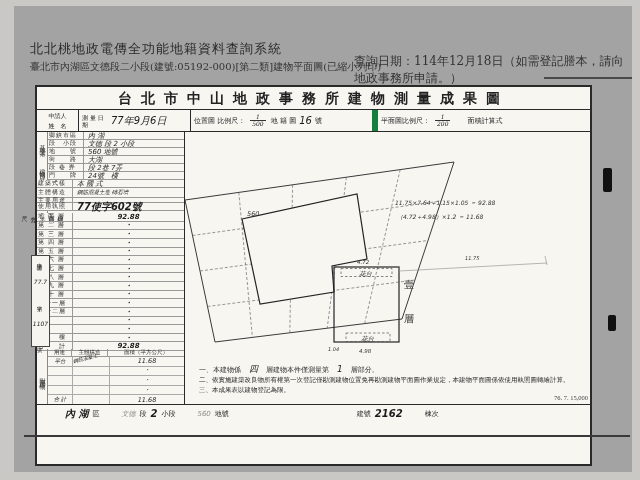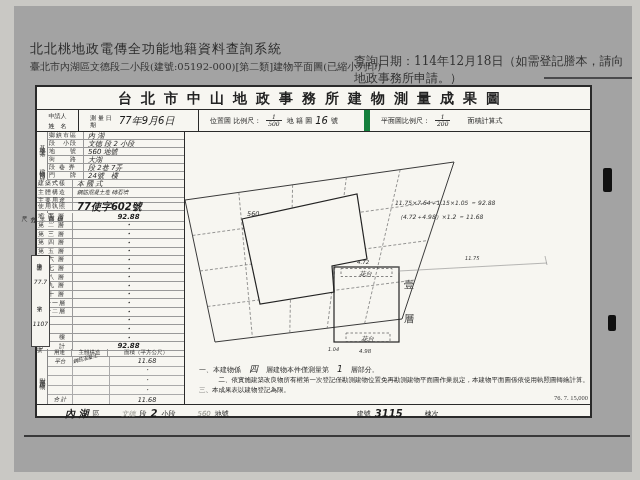--- a/index.html
+++ b/index.html
@@ -3,23 +3,23 @@
 <meta charset="utf-8">
 <style>
   html,body{margin:0;padding:0;}
   body{width:640px;height:480px;background:#c9c8c4;font-family:"DejaVu Serif",serif;color:#222;position:relative;overflow:hidden;}
   .page{position:absolute;left:14px;top:6px;width:618px;height:466px;background:#a3a3a3;}
   
   .qtitle{position:absolute;left:16px;top:34px;font-size:13px;letter-spacing:1px;color:#2b2b2b;}
   .qdate{position:absolute;left:340px;top:47px;font-size:12px;color:#333;}
   .qsub{position:absolute;left:16px;top:54px;font-size:10px;color:#333;}
   
-  .doc{position:absolute;left:21px;top:79px;width:557px;height:333px;border:2px solid #2a2a2a;background:#f7f6f1;box-sizing:border-box;}
+  .doc{position:absolute;left:21px;top:79px;width:557px;height:381px;border:2px solid #2a2a2a;background:#f7f6f1;box-sizing:border-box;}
   .doc-title{height:22px;line-height:22px;text-align:center;font-size:14px;font-weight:bold;letter-spacing:9px;border-bottom:1px solid #2a2a2a;white-space:nowrap;overflow:hidden;}
-  .info-row{height:21px;display:flex;border-bottom:1px solid #2a2a2a;font-size:7px;align-items:center;gap:8px;}
+  .info-row{height:21px;display:flex;border-bottom:1px solid #2a2a2a;font-size:7px;align-items:center;}
   .info-row .cell{height:100%;box-sizing:border-box;display:flex;align-items:center;gap:3px;padding:0 3px;}
   .c-app{width:42px;border-right:1px solid #2a2a2a;flex-direction:column;justify-content:center;gap:0;font-size:6px;line-height:7px;}
   .c-survey{width:112px;border-right:1px solid #2a2a2a;}
   .c-survey .lbl{font-size:6px;width:26px;line-height:7px;}
   .c-scale1{flex:1;border-right:6px solid #15803d;}
   .c-scale2{width:212px;}
   .frac{display:inline-flex;flex-direction:column;align-items:center;font-size:6px;line-height:6px;margin:0 2px;}
   .frac .den{border-top:1px solid #333;padding:0 2px;}
   .hw{font-style:italic;font-family:"DejaVu Sans",sans-serif;color:#1c1c1c;}
   
@@ -58,21 +58,21 @@
   .arow .aarea{flex:1;text-align:center;font-size:6.5px;}
   
   .app-box{position:absolute;left:-6px;top:168px;width:19px;height:92px;background:#f6f5f0;border:1px solid #444;box-sizing:border-box;display:flex;flex-direction:column;align-items:center;justify-content:space-between;padding:2px 0;font-size:5.5px;z-index:3;}
   .app-box .v{writing-mode:vertical-rl;text-orientation:upright;letter-spacing:1px;color:#333;}
   .app-box .hw{font-size:6px;}
   
   .draw-area{flex:1;position:relative;}
   .draw-svg{position:absolute;left:0;top:0;}
   .notes{position:absolute;left:14px;top:221px;width:390px;font-size:7px;color:#2b2b2b;line-height:9px;margin-top:12px;}
   .notes .n1 .hw{font-size:9px;padding:0 8px;}
-  .notes .n2{font-size:6.5px;line-height:8px;margin-top:1px;text-align:right;}
+  .notes .n2{font-size:6.5px;line-height:8px;margin-top:1px;}
   .notes .n3{font-size:6.5px;margin-top:2px;}
   
   .footer-row{height:18px;border-top:1px solid #2a2a2a;display:flex;align-items:center;font-size:7px;position:relative;padding-left:28px;gap:4px;box-sizing:border-box;}
   .footer-row .hwbig{font-size:10px;font-weight:bold;}
   .footer-row .faint{color:#8d8d85;}
   .footer-row .sp1{width:14px;}
   .footer-row .sp2{width:120px;}
   .print-code{position:absolute;right:2px;top:-11px;font-size:6.5px;color:#444;font-family:Liberation Serif, serif;}
   .f-5192{font-size:13px;}
   
@@ -383,21 +383,21 @@
       <span class="sp1"></span>
       <span class="hw faint">文德</span>
       <span>段</span>
       <span class="hw hwbig">2</span>
       <span>小段</span>
       <span class="sp1"></span>
       <span class="hw faint">560</span>
       <span>地號</span>
       <span class="sp2"></span>
       <span>建號</span>
-      <span class="hw hwbig f-5192">3115</span>
+      <span class="hw hwbig f-5192">2162</span>
       <span class="sp1"></span>
       <span>棟次</span>
       <span class="print-code">76. 7. 15,000</span>
     </div>
 
     <div class="app-box">
       <span class="v">申請書</span>
       <span class="hw">77.7</span>
       <span class="v">字第</span>
       <span class="hw">1107</span>

